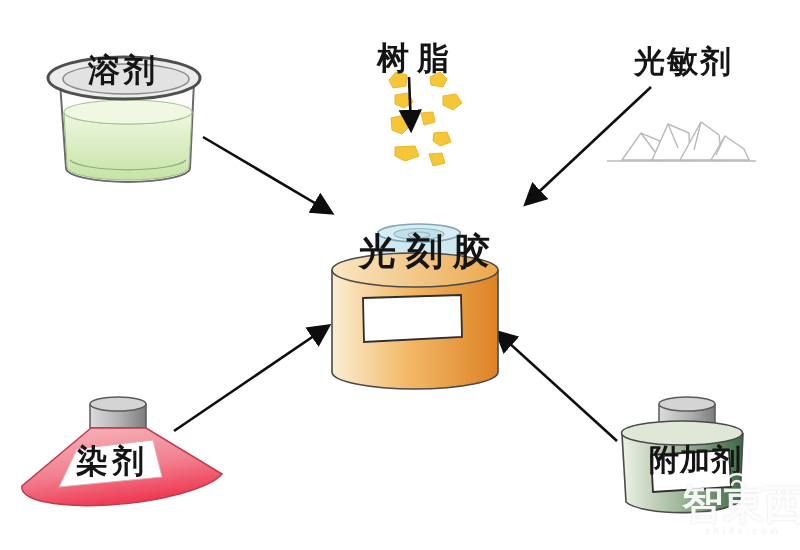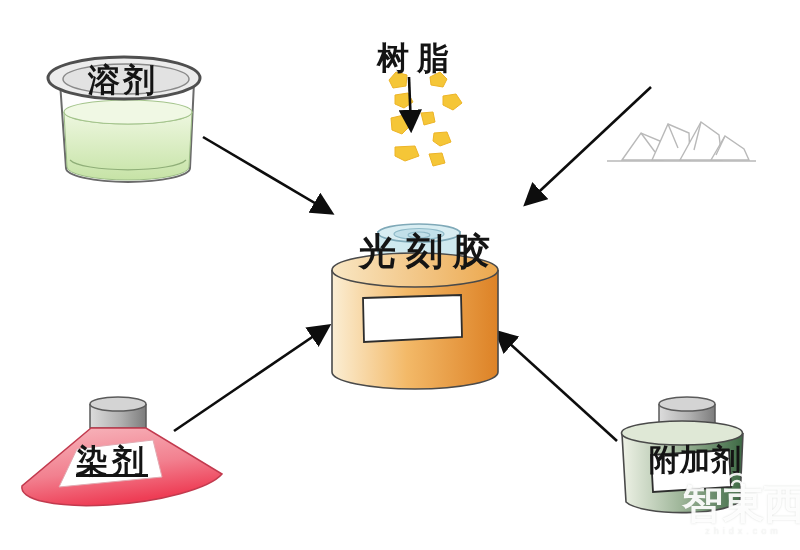--- a/index.html
+++ b/index.html
@@ -5,25 +5,25 @@
   html,body{margin:0;padding:0;background:#fff;}
   #canvas{
     position:relative;width:800px;height:550px;background:#ffffff;
     overflow:hidden;font-family:"Liberation Sans","DejaVu Sans",sans-serif;
   }
   #shapes{position:absolute;left:0;top:0;z-index:1;}
   .lbl{
     position:absolute;z-index:2;color:#141414;line-height:1;
     white-space:nowrap;font-weight:600;
   }
-  .lbl-solvent{left:88px;top:64px;font-size:32px;letter-spacing:3px;}
+  .lbl-solvent{left:88px;top:54px;font-size:32px;letter-spacing:3px;}
   .lbl-resin{left:377px;top:42px;font-size:32px;letter-spacing:8px;text-align:center;}
   .lbl-photosensitizer{left:634px;top:46px;font-size:31px;letter-spacing:2px;}
   .lbl-photoresist{left:359px;top:233px;font-size:37px;letter-spacing:10px;}
-  .lbl-dye{left:76px;top:445px;font-size:32px;letter-spacing:4px;text-decoration:underline;}
+  .lbl-dye{left:76px;top:445px;font-size:32px;letter-spacing:4px;}
   .lbl-additive{left:649px;top:445px;font-size:30px;letter-spacing:1px;}
   .watermark{position:absolute;z-index:3;left:682px;top:484px;}
   .wm-brand{
     font-size:41px;font-weight:700;line-height:1;letter-spacing:0px;
     color:rgba(255,255,255,0.92);text-shadow:0 0 2px rgba(140,150,140,0.35);
     white-space:nowrap;
   }
   .wm-domain{
     margin-top:1px;font-size:9px;letter-spacing:4px;text-align:center;
     color:rgba(255,255,255,0.8);text-shadow:0 0 1px rgba(140,150,140,0.35);
@@ -130,20 +130,21 @@
       <path d="M659,404 L659,429 L715,429 L715,404" fill="url(#gGrayCap)" stroke="#5a5a5a" stroke-width="1.5"></path>
       <ellipse cx="687" cy="404" rx="28" ry="7" fill="#d4d4d4" stroke="#5a5a5a" stroke-width="1.5"></ellipse>
       <path d="M622,434 L626,502 A 58,14 0 0 0 740,500 L743,433" fill="url(#gBottle)" stroke="#4a4a4a" stroke-width="1.6"></path>
       <ellipse cx="682" cy="433" rx="60.5" ry="12" fill="#dfe8d6" stroke="#4a4a4a" stroke-width="1.6"></ellipse>
       <polygon points="651,455 729,450 731,487 653,492" fill="#ffffff" stroke="#2d2d2d" stroke-width="1.8"></polygon>
     </g>
   </svg>
 
   <div class="lbl lbl-solvent">溶剂</div>
   <div class="lbl lbl-resin">树脂</div>
+  <div class="lbl lbl-photosensitizer">光敏剂</div>
   <div class="lbl lbl-photoresist">光刻胶</div>
   <div class="lbl lbl-dye">染剂</div>
   <div class="lbl lbl-additive">附加剂</div>
 
   <div class="watermark">
     <svg class="wm-wifi" width="30" height="20" viewBox="0 0 30 20">
       <path d="M4,16 A11,11 0 0 1 26,16" fill="none" stroke="rgba(255,255,255,0.9)" stroke-width="2.6"></path>
       <path d="M10,17 A5,5 0 0 1 20,17" fill="none" stroke="rgba(255,255,255,0.9)" stroke-width="2.4"></path>
     </svg>
     <div class="wm-brand">智東西</div>

